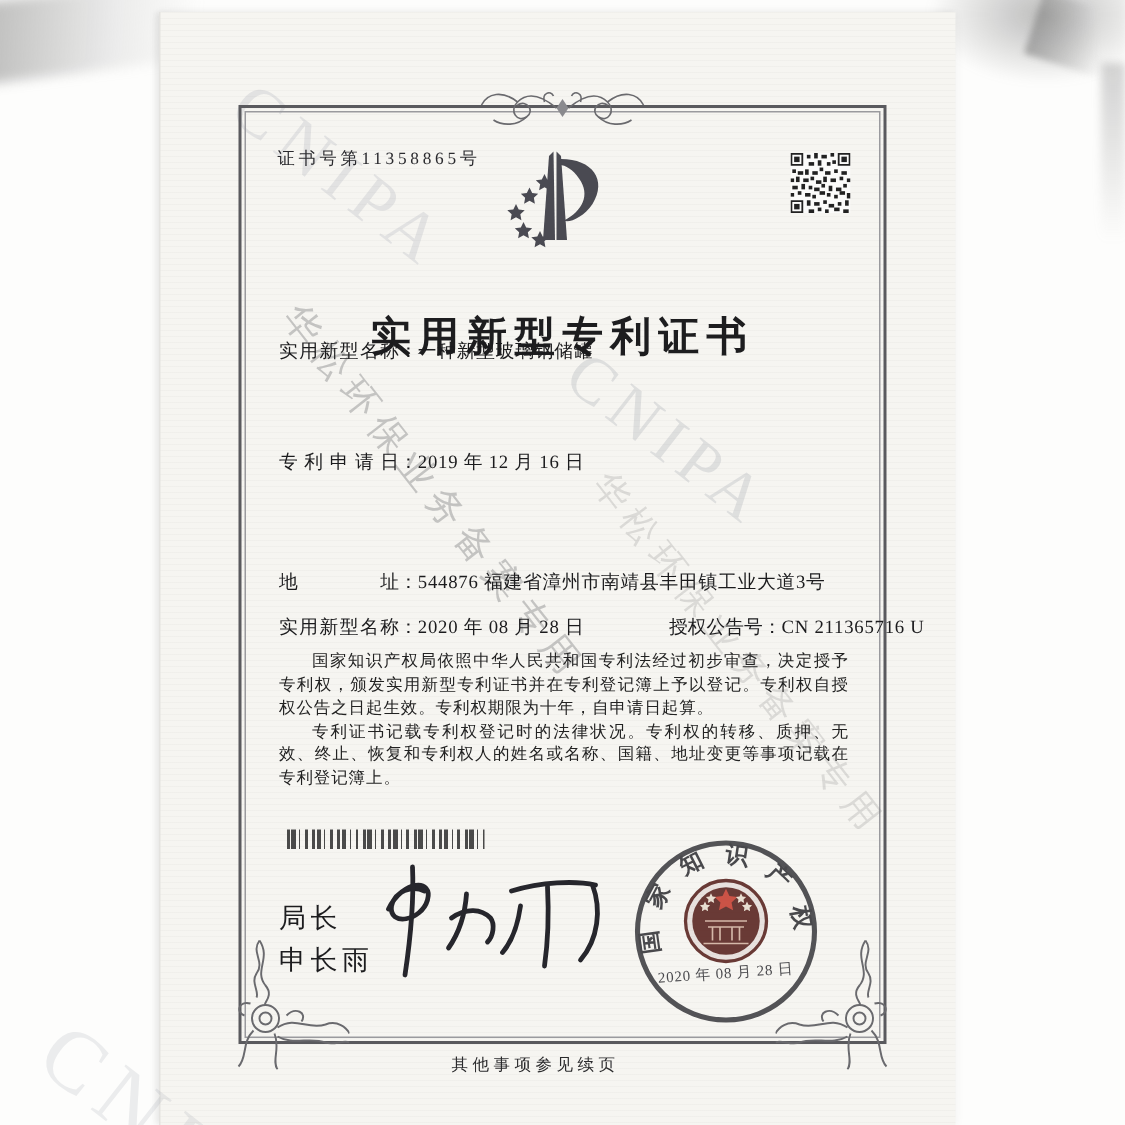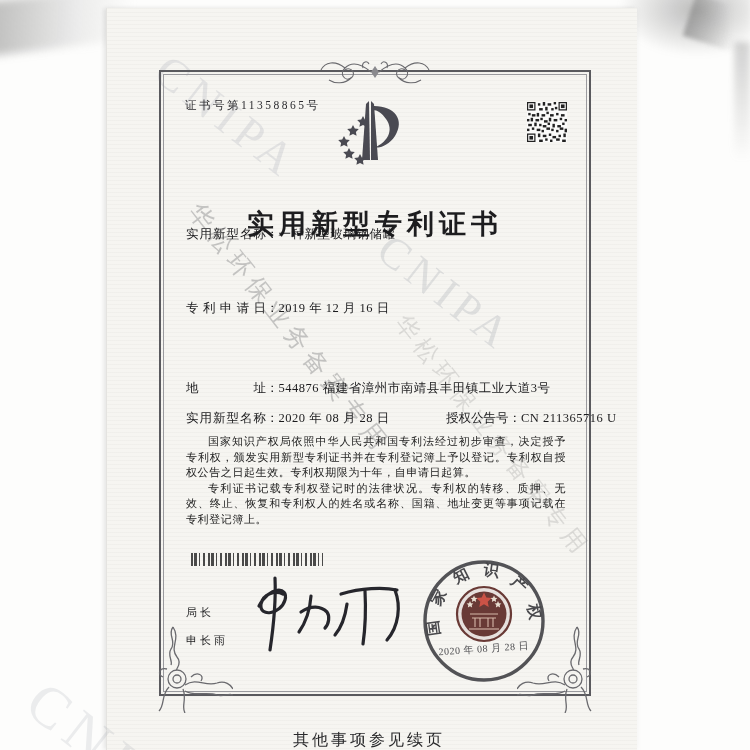--- a/index.html
+++ b/index.html
@@ -56,30 +56,30 @@
   .pair2{position:absolute;left:260px;top:0;}
 
   .bodytext{position:absolute;left:25px;top:362px;width:380px;
     font-size:11px;line-height:15.5px;letter-spacing:.6px;text-align:justify;color:#222;}
   .bodytext p{margin:0;text-indent:2em;}
 
   .barcode{position:absolute;left:30px;top:481px;width:132px;height:13px;
     background:repeating-linear-gradient(90deg,#2c2c2c 0 2px,transparent 2px 3px,#2c2c2c 3px 6px,transparent 6px 8px,#2c2c2c 8px 9px,transparent 9px 12px,#2c2c2c 12px 14px,transparent 14px 17px);
     opacity:.85;}
 
-  .signer{position:absolute;left:25px;top:526px;font-size:11px;line-height:28px;letter-spacing:3px;color:#1d1d1f;}
+  .signer{position:absolute;left:25px;top:526px;font-size:18px;line-height:28px;letter-spacing:3px;color:#1d1d1f;}
   .signature{position:absolute;left:74px;top:500px;width:182px;height:88px;}
 
   .seal{position:absolute;left:258px;top:484px;width:130px;height:130px;opacity:.93;}
 
   .pageinfo{position:absolute;left:0;top:596px;width:100%;text-align:center;
     font-size:11px;letter-spacing:2px;color:#222;}
 
-  .footer-note{position:absolute;left:48px;top:694px;width:428px;text-align:center;
-    font-size:16px;letter-spacing:3px;color:#2a2a2c;margin-top:28px;}
+  .footer-note{position:absolute;left:36px;top:694px;width:428px;text-align:center;
+    font-size:11px;letter-spacing:3px;color:#2a2a2c;}
 
   
   .ornament-top{position:absolute;left:150px;top:-16px;width:128px;height:32px;}
   .flourish{position:absolute;width:86px;height:96px;}
   .flourish.bl{left:-14px;top:545px;}
   .flourish.br{left:356px;top:545px;transform:scaleX(-1);}
 
   
   .wm{position:absolute;pointer-events:none;white-space:nowrap;}
   .wm-cnipa1{left:70px;top:36px;font-size:46px;letter-spacing:7px;color:rgba(130,136,152,.17);transform:rotate(38deg);transform-origin:left top;}

